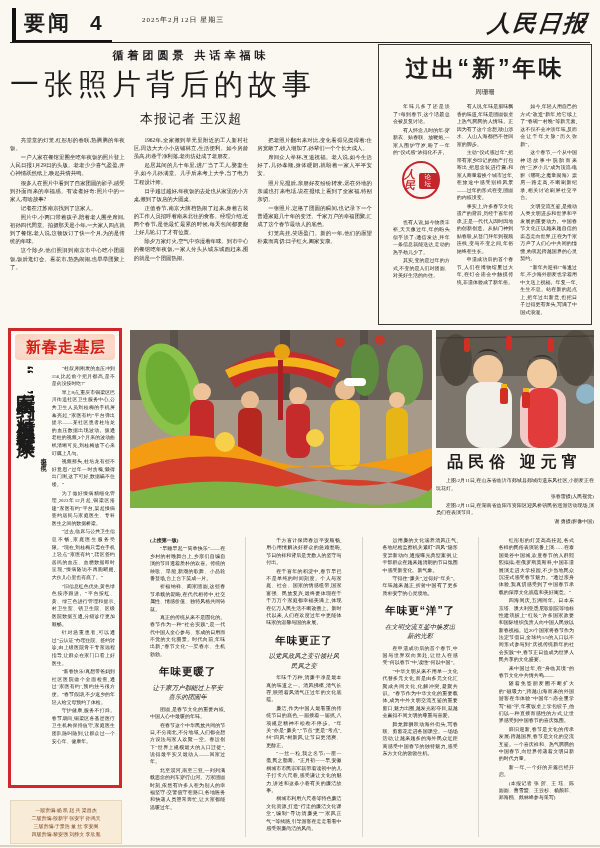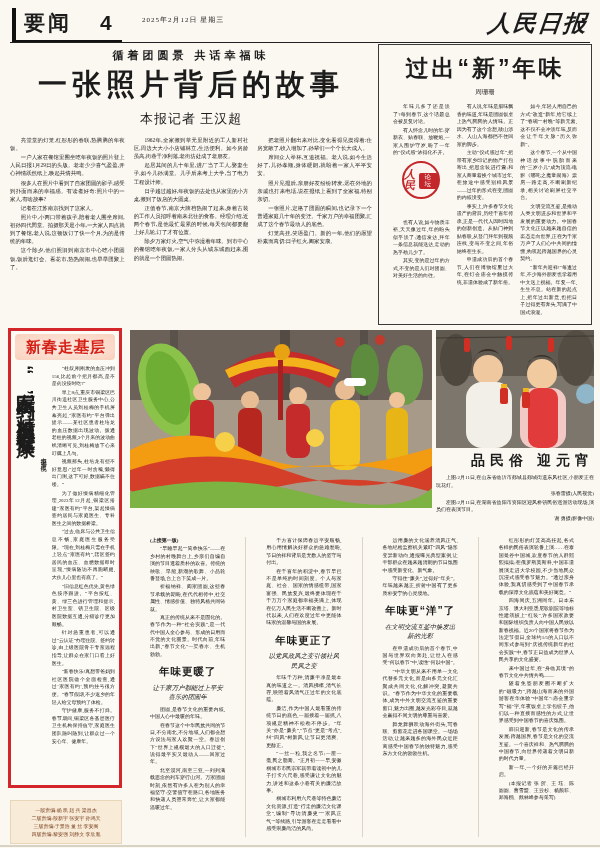--- a/index.html
+++ b/index.html
@@ -1,31 +1,31 @@
 <!DOCTYPE html>
 <html><head>
 <meta charset="utf-8">
 <style>
   html,body{margin:0;padding:0;}
   #page{position:relative;width:600px;height:848px;background:#fbf8f1;overflow:hidden;
         font-family:"Liberation Serif","DejaVu Serif",serif;color:#1c1c1c;}
   
   .hdr{position:absolute;top:6px;left:12px;right:12px;height:34px;}
   .sec-wrap{position:absolute;left:0;top:2px;border-left:4px solid #111;border-bottom:3px solid #111;
-            padding:1px 10px 3px 8px;display:flex;align-items:baseline;gap:28px;}
+            padding:1px 10px 3px 8px;display:flex;align-items:baseline;gap:18px;}
   .sec{font-family:"Liberation Sans",sans-serif;font-size:21px;font-weight:bold;letter-spacing:3px;}
   .pageno{font-family:"Liberation Sans",sans-serif;font-size:21px;font-weight:bold;}
   .hdate{position:absolute;left:130px;top:9px;font-size:7px;font-weight:normal;letter-spacing:1px;}
   .masthead{position:absolute;right:0;top:2px;font-size:23px;font-weight:bold;
             font-style:italic;letter-spacing:2px;transform:skewX(-6deg);}
   .hrule{position:absolute;top:42px;left:10px;right:10px;height:1px;background:#222;}
   
   .lead{position:absolute;left:10px;top:48px;width:362px;height:276px;}
   .kicker{text-align:center;font-family:"Liberation Sans",sans-serif;font-weight:bold;font-size:11px;letter-spacing:4px;}
-  .lead-title{text-align:center;font-family:"Liberation Sans",sans-serif;font-weight:bold;
+  .lead-title{text-align:left;font-family:"Liberation Sans",sans-serif;font-weight:normal;
               font-size:29px;letter-spacing:5px;margin-top:2px;}
   .lead-byline{text-align:center;font-size:13px;margin-top:5px;letter-spacing:1px;}
   .lead-cols{display:flex;gap:9px;margin-top:8px;height:206px;overflow:hidden;}
   .col{flex:1;font-size:5.4px;line-height:1.5;text-align:justify;overflow:hidden;}
   .blk-p{text-indent:2em;margin:0 0 1px 0;}
   .blk-j{font-weight:bold;margin:0 0 1px 0;}
   .blk-c{text-align:right;margin:0 0 1px 0;}
   .blk-h{font-family:"Liberation Sans",sans-serif;font-weight:bold;text-align:center;
          font-size:10.5px;margin:6px 0 3px 0;letter-spacing:1px;}
   .blk-k{text-align:center;font-size:6.4px;font-style:italic;margin:0 0 4px 0;}
@@ -55,22 +55,22 @@
   .badge span:nth-child(even){transform:rotate(3deg) scale(1.05);}
   .leftbox-body{display:flex;margin-top:5px;height:412px;overflow:hidden;}
   .vtitle{writing-mode:vertical-rl;font-family:"Liberation Sans",sans-serif;font-weight:bold;
           font-size:19px;letter-spacing:3px;line-height:1.15;}
   .vbyline{writing-mode:vertical-rl;font-size:6px;margin-top:88px;margin-left:2px;margin-right:4px;letter-spacing:1px;}
   .lbody{flex:1;font-size:4.9px;line-height:1.55;text-align:justify;overflow:hidden;}
   
   .photo-big{position:absolute;left:130px;top:330px;width:302px;height:178px;overflow:hidden;background:#8b8177;}
   .photo-side{position:absolute;left:436px;top:330px;width:158px;height:118px;overflow:hidden;background:#6e675e;}
   .photo-cap{position:absolute;left:436px;top:452px;width:158px;}
-  .cap-title{text-align:right;font-family:"Liberation Sans",sans-serif;font-weight:bold;
-             font-size:14px;letter-spacing:5px;margin-bottom:4px;}
+  .cap-title{text-align:center;font-family:"Liberation Sans",sans-serif;font-weight:bold;
+             font-size:16px;letter-spacing:5px;margin-bottom:4px;}
   .cap-body{font-size:5px;line-height:1.5;text-align:justify;}
   
   .bottom{position:absolute;left:130px;top:537px;width:464px;height:300px;display:flex;gap:0;}
   .bcol{flex:1;font-size:5px;line-height:1.48;text-align:justify;overflow:hidden;padding:0 20px;}
   .bcol + .bcol{border-left:1px solid #ddd4c6;}
   
   .editors{position:absolute;left:10px;top:800px;width:112px;height:44px;background:#f8ecd8;
            border:1px solid #e7d6b8;box-sizing:border-box;font-size:5px;color:#7a4020;
            display:flex;flex-direction:column;justify-content:center;}
   .footrule{position:absolute;left:0;right:0;top:845px;height:2px;background:#d8d2c4;}

